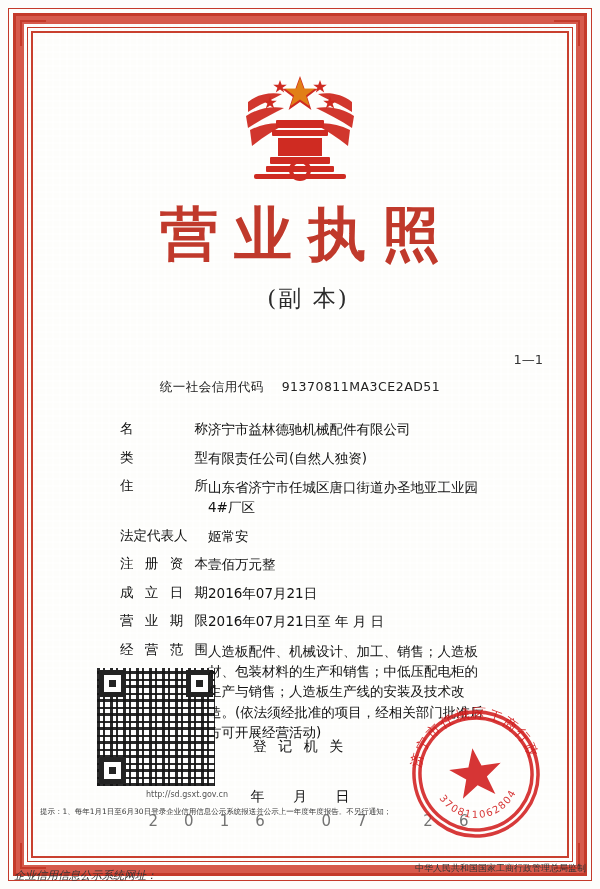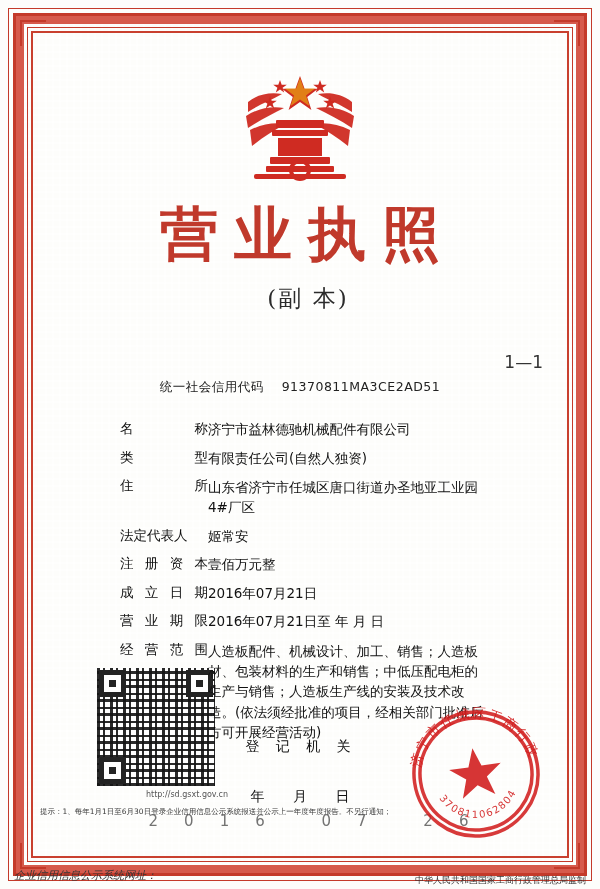--- a/index.html
+++ b/index.html
@@ -99,21 +99,21 @@
     font-family: "DejaVu Serif", serif;
     font-size: 23px;
     color: #2b2b2b;
     letter-spacing: 2px;
     margin-left: 8px;
   }
   .page-no {
     position: absolute;
     right: 57px;
     top: 352px;
-    font-size: 17px;
+    font-size: 13px;
     color: #333;
     font-family: "DejaVu Sans", sans-serif;
   }
   .credit-code {
     position: absolute;
     left: 0; right: 0;
     top: 379px;
     text-align: center;
     font-size: 12.5px;
     color: #222;
@@ -154,21 +154,21 @@
 
   
   .reg-auth {
     position: absolute;
     left: 0; right: 0;
     top: 738px;
     text-align: center;
     font-size: 14px;
     letter-spacing: 4px;
     color: #111;
-    font-family: Liberation Mono, monospace;
+    font-family: Liberation Serif, serif;
   }
   .reg-date {
     position: absolute;
     left: 0; right: 0;
     top: 788px;
     text-align: center;
     font-size: 14px;
     letter-spacing: 12px;
     color: #111;
     font-family: "DejaVu Sans", sans-serif;
@@ -258,21 +258,21 @@
     left: 14px;
     bottom: 6px;
     font-size: 11px;
     color: #333;
     font-family: "DejaVu Sans", sans-serif;
     font-style: italic;
   }
   .bottom-right {
     position: absolute;
     right: 14px;
-    bottom: 2px;
+    bottom: 14px;
     font-size: 9px;
     color: #333;
     font-family: Liberation Mono, monospace;
   }
 </style>
 </head>
 <body>
 
 <div class="page">
 

